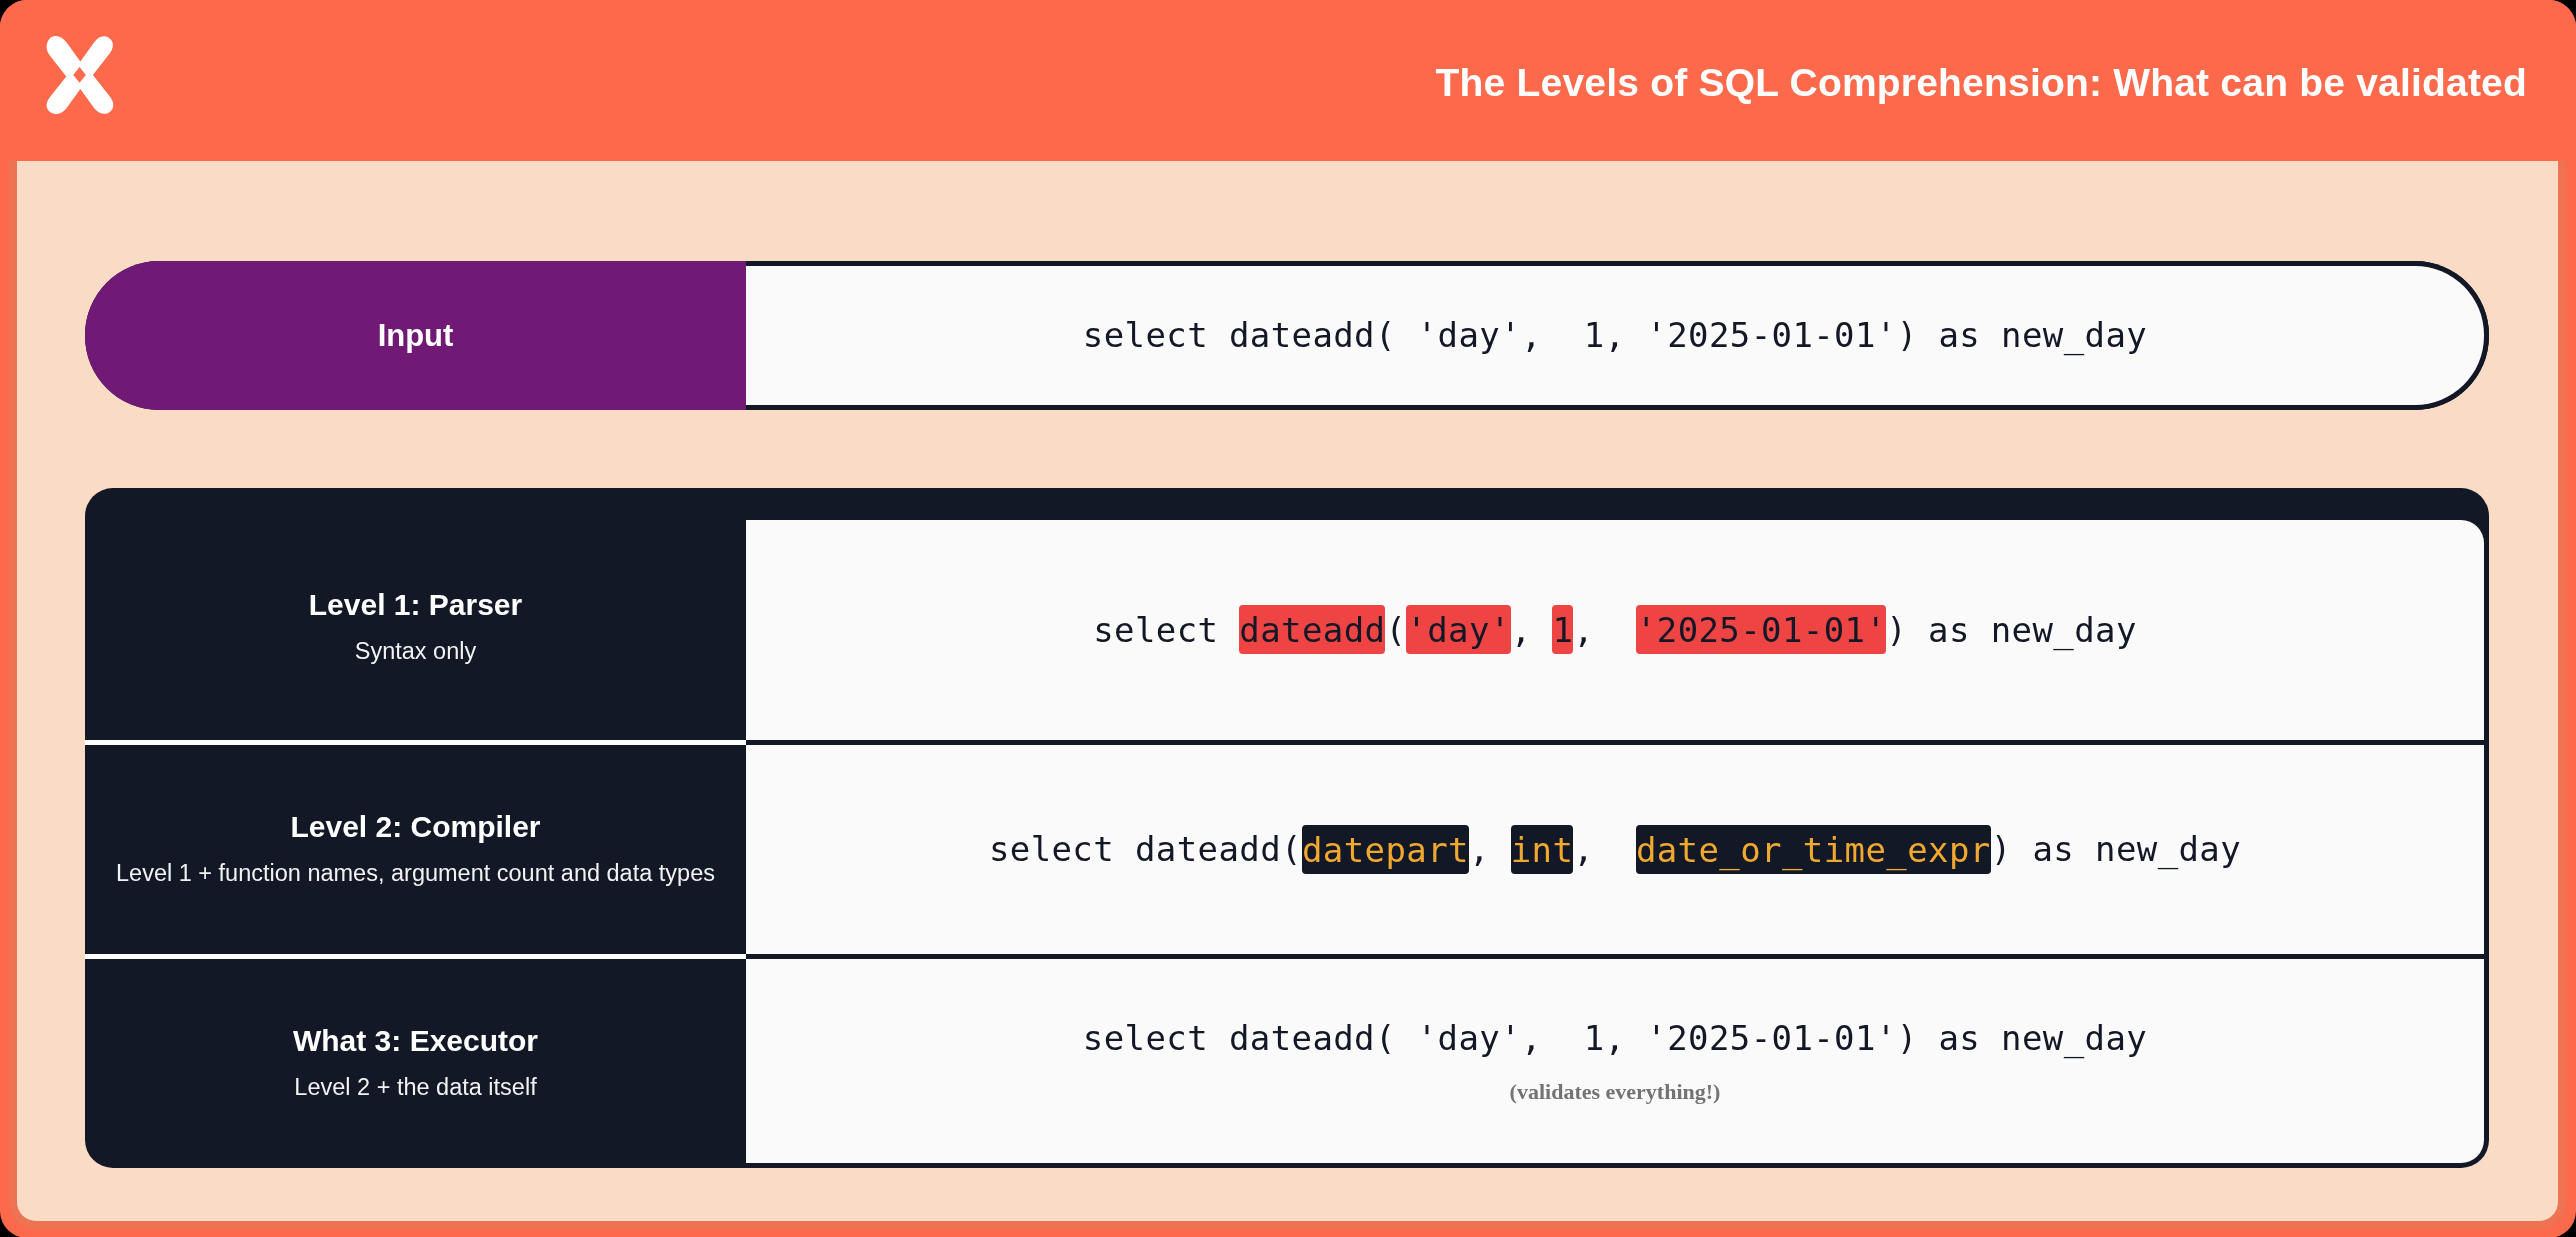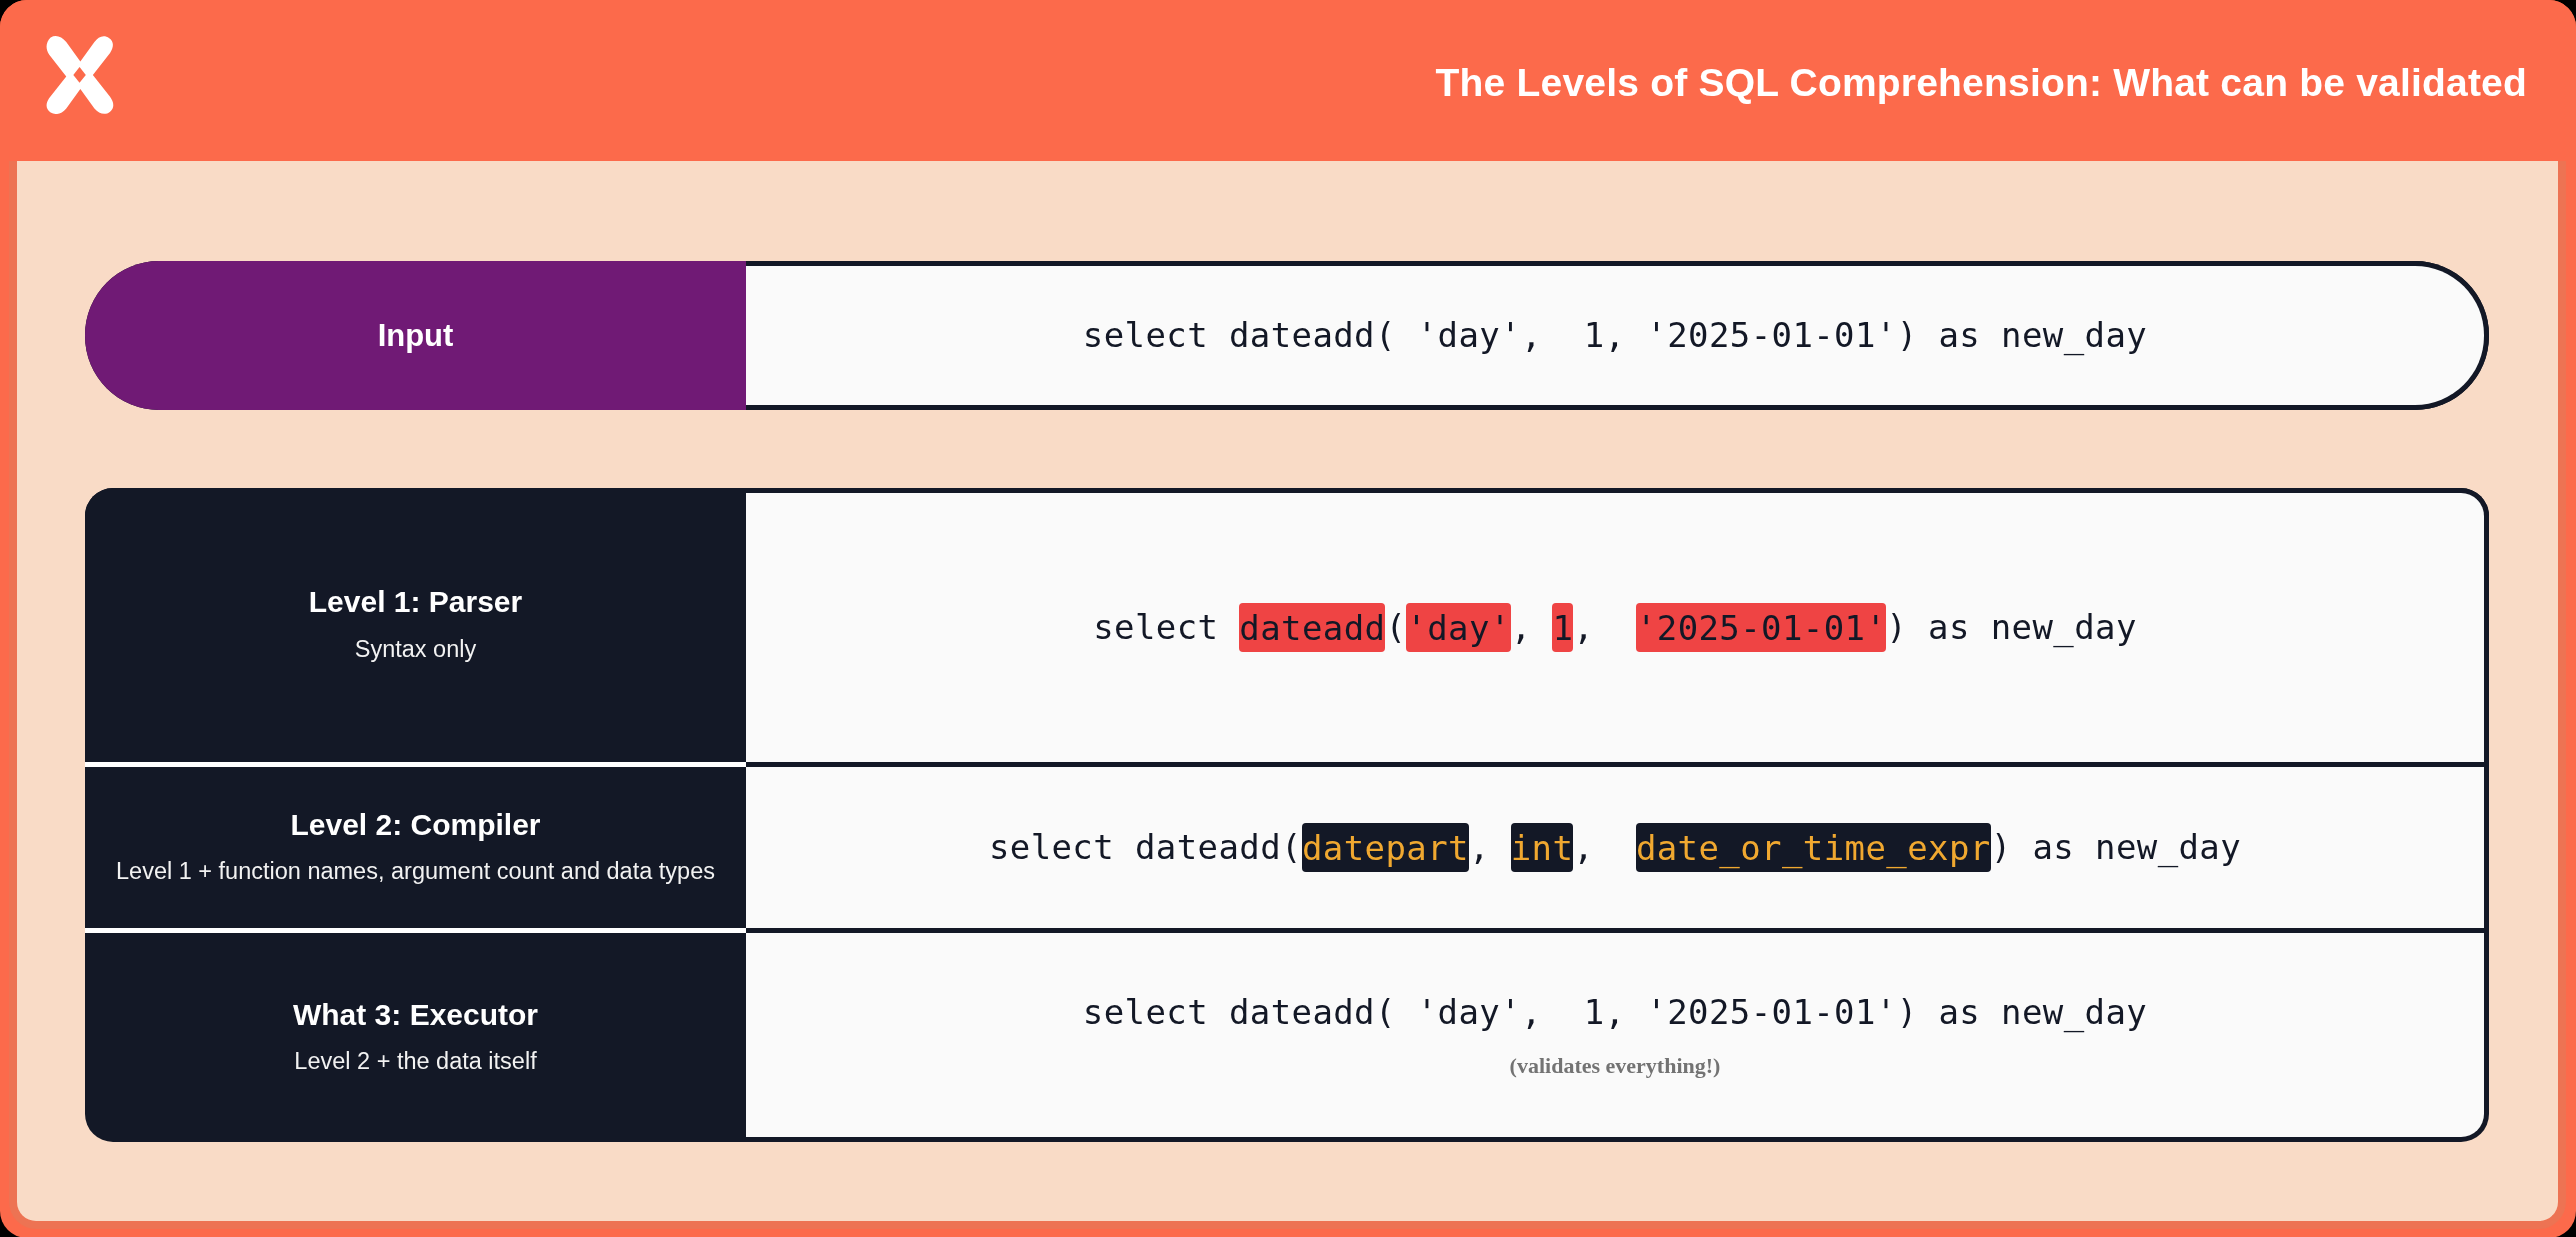--- a/index.html
+++ b/index.html
@@ -132,22 +132,22 @@
     border-radius: 28px;
     background: #131826;
     box-sizing: border-box;
   }
   .level-row {
     display: flex;
     align-items: stretch;
     height: 214px;
     position: relative;
   }
-  .level-row:nth-child(1) { height: 274px; }
-  .level-row:nth-child(2) { height: 166px; }
+  .level-row:nth-child(1) { height: 225px; margin-top: 27px; }
+  .level-row:nth-child(2) { height: 214px; }
   .level-row:nth-child(3) { height: 214px; }
 
   .level-label {
     width: 661px;
     flex: 0 0 661px;
     background: #131826;
     color: #FFFFFF;
     display: flex;
     flex-direction: column;
     align-items: center;

